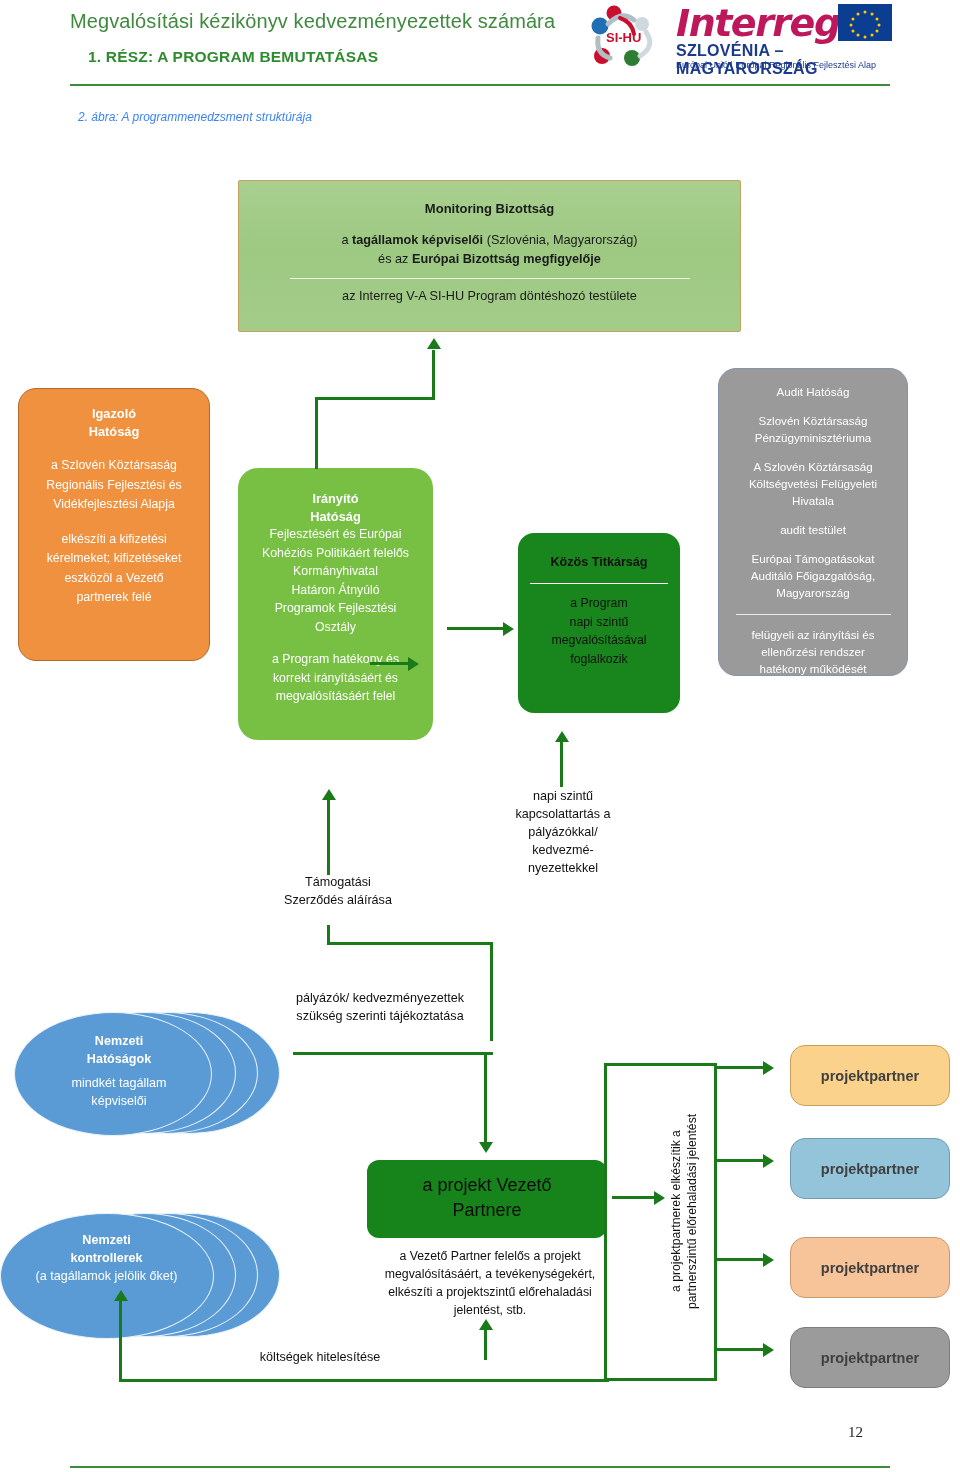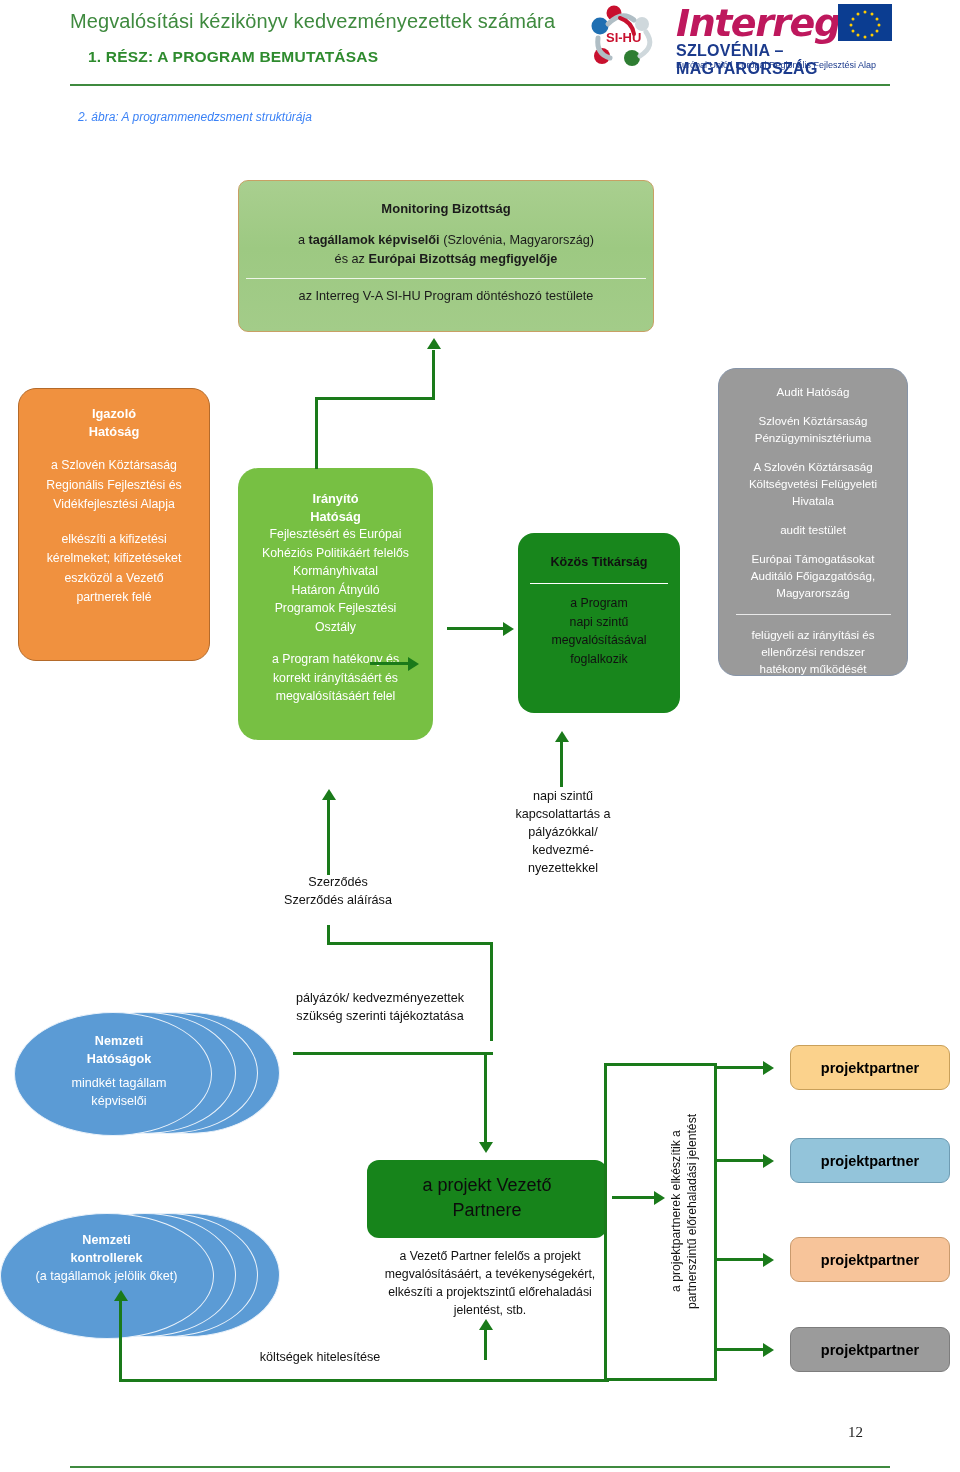--- a/index.html
+++ b/index.html
@@ -81,22 +81,22 @@
     color: #3b82f6;
     white-space: nowrap;
   }
 
   
   .box { position: absolute; box-sizing: border-box; }
   .ctr { text-align: center; }
 
   
   #mb {
-    left: 238px; top: 180px; width: 416px; height: 152px;
-    border-radius: 10px;
+    left: 238px; top: 180px; width: 503px; height: 152px;
+    border-radius: 2px;
     border: 1px solid #c8a064;
     background: linear-gradient(180deg,#a9cf8f 0%, #9dc982 45%, #a3cc89 100%);
     padding-top: 18px;
     font-size: 12.7px;
     color: #1b1b1b;
     line-height: 19px;
   }
   #mb .ttl { font-weight: bold; font-size: 13px; }
   #mb .div {
     margin: 9px auto 8px auto; width: 400px; height: 1px;
@@ -168,23 +168,23 @@
     line-height: 25px;
     padding-top: 13px;
   }
   #vp-desc {
     left: 340px; top: 1247px; width: 300px;
     font-size: 12.3px; line-height: 18px; color: #111;
   }
 
   
   .pp {
-    width: 160px; height: 45px;
-    border-radius: 9px;
-    font-size: 14.5px; font-weight: bold; color: #000000;
+    width: 160px; height: 61px;
+    border-radius: 15px;
+    font-size: 14.5px; font-weight: bold; color: #404040;
     display: flex; align-items: center; justify-content: center;
     box-sizing: border-box;
   }
   #pp1 { left: 790px; top: 1045px; background:#fbd28c; border:1px solid #c9a05a; }
   #pp2 { left: 790px; top: 1138px; background:#93c4da; border:1px solid #6f9cb3; }
   #pp3 { left: 790px; top: 1237px; background:#f7c49a; border:1px solid #c99a6d; }
   #pp4 { left: 790px; top: 1327px; background:#9b9b9b; border:1px solid #7d7d7d; }
 
   
   .oval-stack { position:absolute; }
@@ -352,21 +352,21 @@
 <div class="ln" style="left:447px; top:627px; width:58px; height:3px;"></div>
 <div class="arrow ar-right" style="left:503px; top:621.5px;"></div>
 
 <div class="ln" style="left:370px; top:662px; width:40px; height:3px;"></div>
 <div class="arrow ar-right" style="left:408px; top:656.5px;"></div>
 
 <div class="ln" style="left:560px; top:742px; width:3px; height:45px;"></div>
 <div class="arrow ar-up" style="left:554.5px; top:731px;"></div>
 
 <div class="lbl" style="left:248px; top:873px; width:180px;">
-  <div>Szerződés</div>
+  <div>Támogatási</div>
   <div>Szerződés aláírása</div>
 </div>
 
 <div class="lbl" style="left:478px; top:787px; width:170px;">
   <div>napi szintű</div>
   <div>kapcsolattartás a</div>
   <div>pályázókkal/</div>
   <div>kedvezmé-</div>
   <div>nyezettekkel</div>
 </div>

